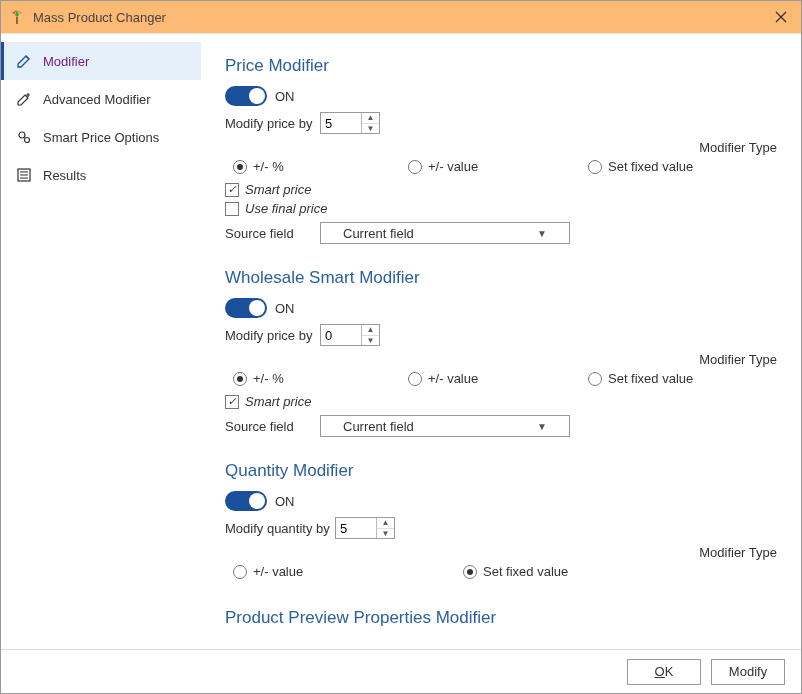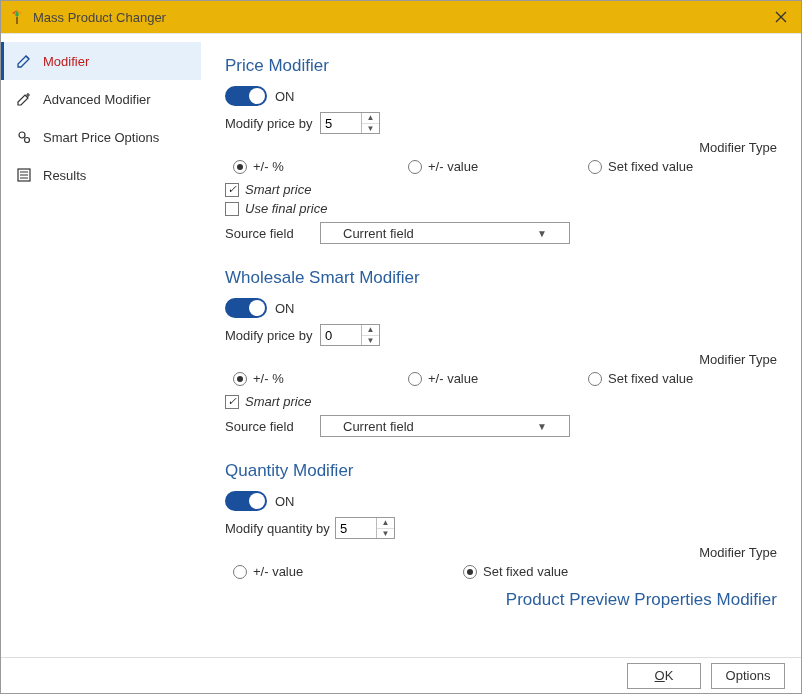--- a/index.html
+++ b/index.html
@@ -17,21 +17,21 @@
     display: flex;
     flex-direction: column;
     background: #fff;
   }
   .titlebar {
     height: 32px;
     display: flex;
     align-items: center;
     padding: 16px 8px;
     border-bottom: 1px solid #e5e5e5;
-    background: #eab308;
+    background: #fdba74;
   }
   .titlebar .logo {
     width: 16px; height: 16px; margin-right: 8px;
     display:inline-block;
   }
   .titlebar .title { flex:1; color:#444; }
   .titlebar .close {
     width:24px; height:24px; display:flex; align-items:center; justify-content:center;
     cursor:pointer; border-radius:2px;
   }
@@ -54,42 +54,41 @@
     color:#333;
   }
   .sidebar-item .icon-slot {
     width:18px; height:18px; margin-right:10px;
     display:flex; align-items:center; justify-content:center;
   }
   .sidebar-item.active {
     background:#e6f0fb;
     border-left:3px solid #1a4f9c;
     padding-left:11px;
-    color:#b91c1c;
+    color:#701a75;
   }
 
   .content {
     flex:1;
     overflow:hidden;
     position:relative;
   }
   .scroll {
     position:absolute; inset:0 0 0 0;
     padding: 16px 24px 4px 24px;
     overflow:hidden;
   }
   .section-title {
     font-size:17px;
     color:#2a5f9e;
     font-weight:400;
     margin: 6px 0 10px 0;
   }
   .section-title.cut {
-     margin-top:11px;
-     text-align:right;
+     margin-top:29px;
   }
   .row {
     display:flex; align-items:center;
     margin:6px 0;
   }
   .lbl {
     min-width:95px;
     color:#333;
   }
   .lbl-long { min-width:110px; }
@@ -153,21 +152,21 @@
   }
 
   .select {
     border:1px solid #999; height:22px; width:250px;
     display:flex; align-items:center; padding:0 22px; cursor:pointer;
     justify-content:space-between; background:#fff;
   }
   .select .caret { font-size:10px; color:#555; }
 
   .footer {
-    height:36px; border-top:1px solid #ddd;
+    height:44px; border-top:1px solid #ddd;
     display:flex; align-items:center; justify-content:flex-end;
     padding:0 16px; gap:10px; background:#fff;
   }
   .btn {
     min-width:74px; height:26px; border:1px solid #999; background:#fff;
     display:flex; align-items:center; justify-content:center; cursor:pointer;
     font-family:inherit; font-size:13px;
   }
   .btn u { text-decoration: underline; }
 
@@ -365,16 +364,16 @@
 
       </div>
     </div>
   </div>
 
   <div class="footer">
     <div class="btn">
         <span><u>O</u>K</span>
       </div>
     <div class="btn">
-        <span>Options</span>
+        <span>Modify</span>
       </div>
   </div>
 </div>
 
 </body></html>

